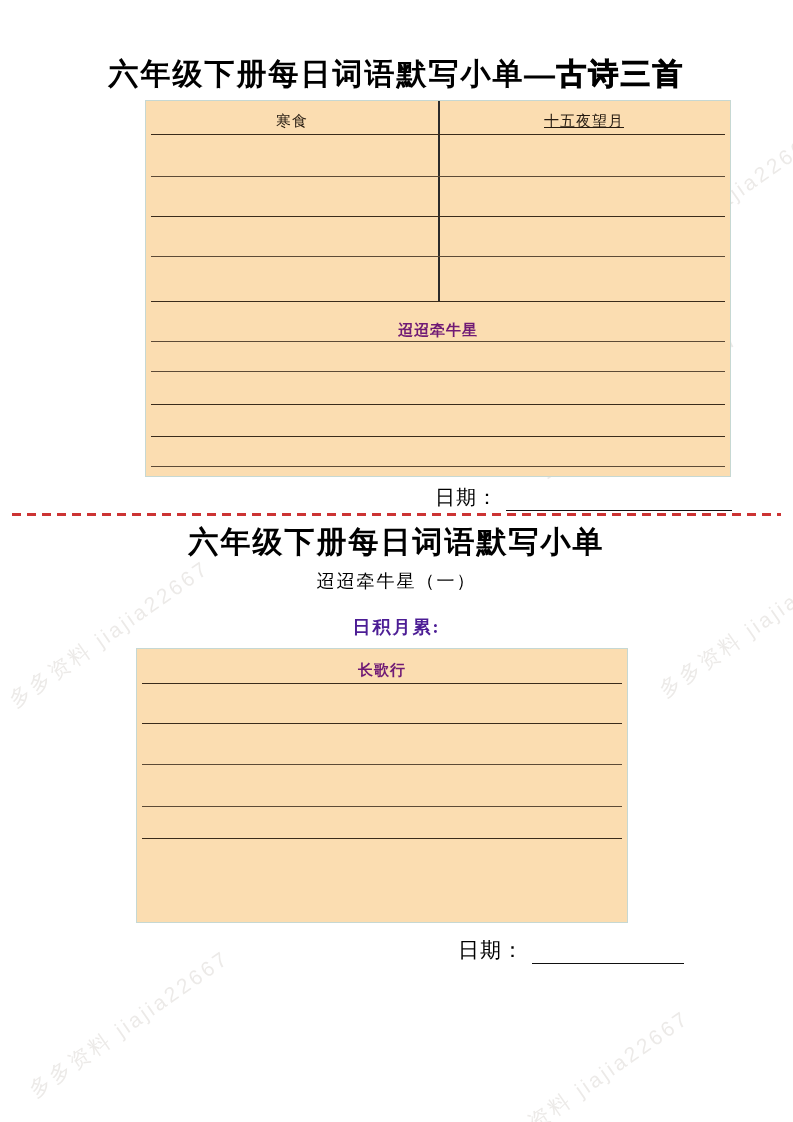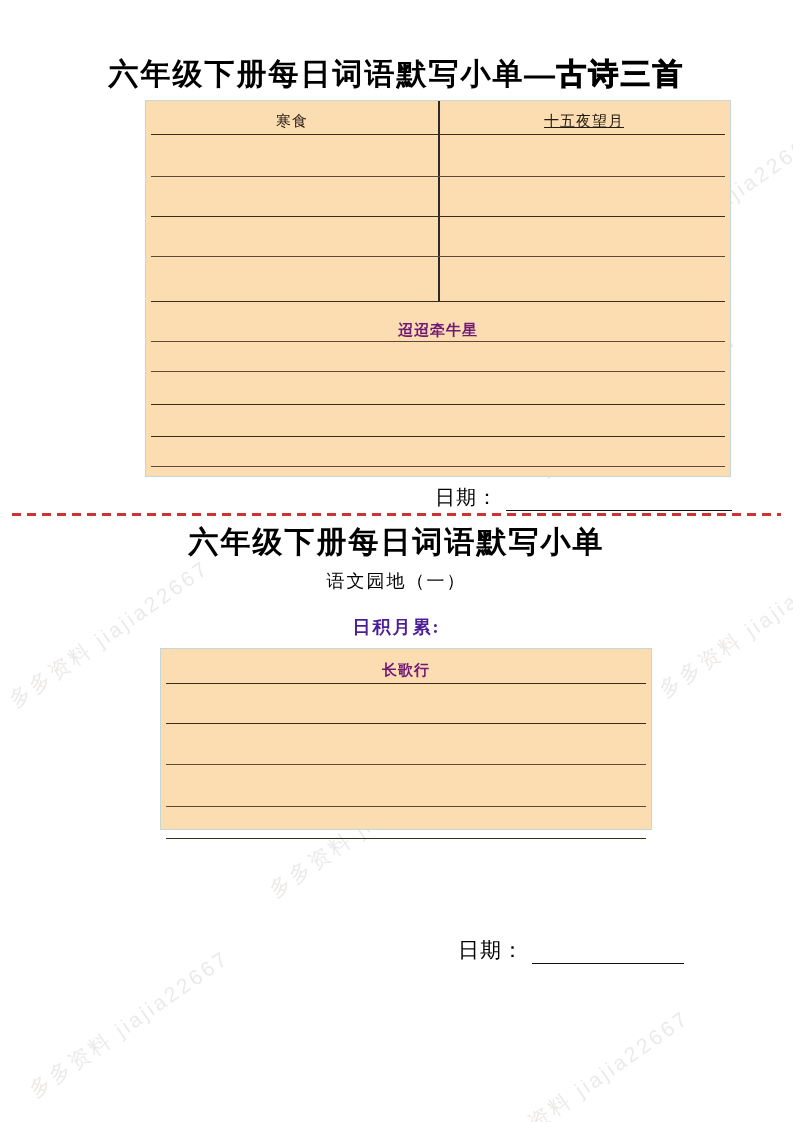--- a/index.html
+++ b/index.html
@@ -33,21 +33,21 @@
     color:#4c1d95;font-weight:700;
   }
   
   .card{
     position:absolute;
     background:#fbddb1;
     border:1px solid #c6d8d3;
     box-sizing:border-box;
   }
   .card1{left:123px;top:100px;width:586px;height:377px;margin-left:22px;}
-  .card2{left:160px;top:648px;width:492px;height:182px;}
+  .card2{left:136px;top:648px;width:492px;height:275px;}
   .col-header{
     position:absolute;top:11px;text-align:center;
     font-size:15px;color:#241a10;letter-spacing:1px;
   }
   .mid-header{
     position:absolute;left:0;width:100%;text-align:center;
     font-size:15px;color:#701a75;letter-spacing:1px;font-weight:bold;
   }
   .rule{
     position:absolute;left:5px;right:5px;height:0;
@@ -117,21 +117,21 @@
   </div>
 
   <div class="date-row" style="left:435px;top:484px;">
     <span class="date-label">日期：</span>
     <span class="date-line" style="width:226px;"></span>
   </div>
 
   <div class="red-dash"></div>
 
   <div class="title2">六年级下册每日词语默写小单</div>
-  <div class="subtitle2">语文园地（一）</div>
+  <div class="subtitle2">迢迢牵牛星（一）</div>
   <div class="accent-label">日积月累:</div>
 
   <div class="card card2">
     <div class="mid-header" style="top:12px;">长歌行</div>
     <div class="rule" style="top:34px;"></div>
     <div class="rule" style="top:74px;"></div>
     <div class="rule soft" style="top:115px;"></div>
     <div class="rule soft" style="top:157px;"></div>
     <div class="rule" style="top:189px;"></div>
   </div>

